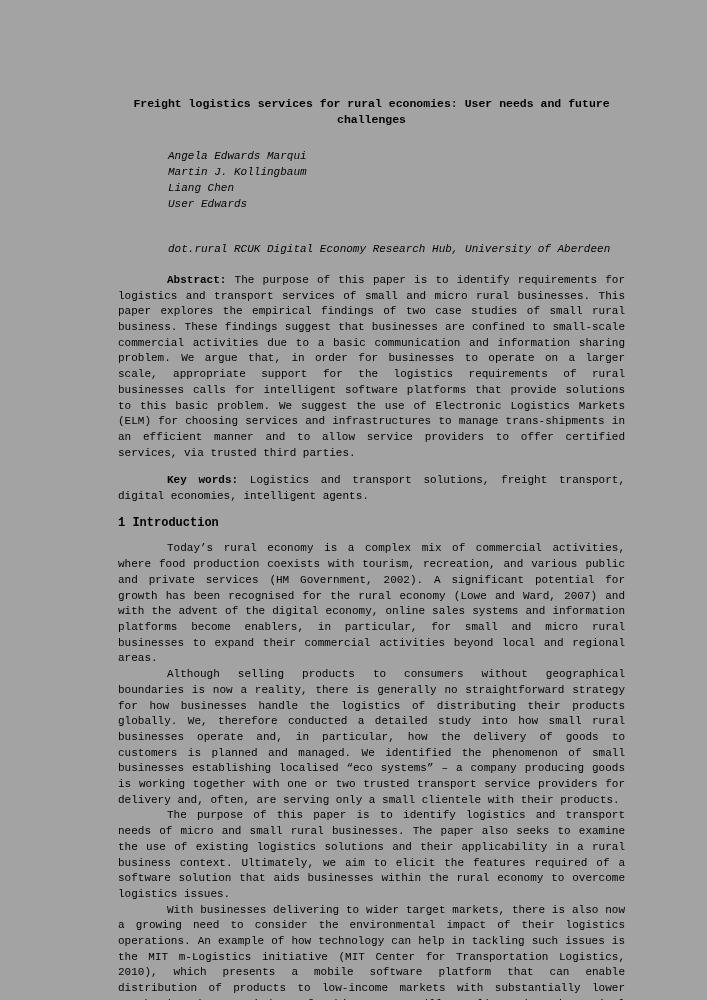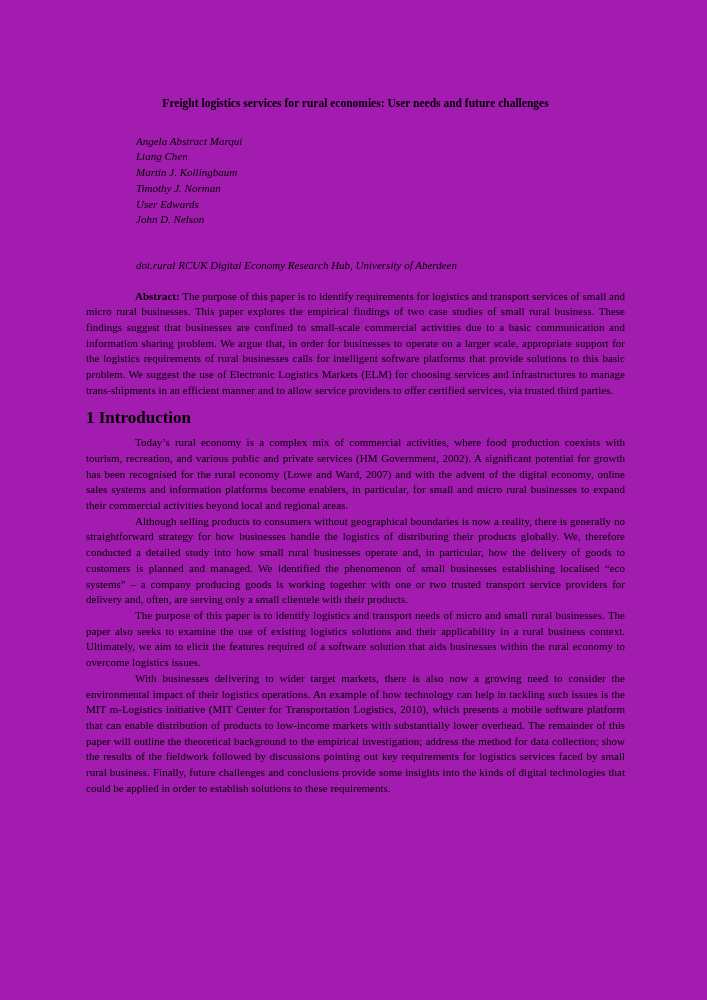--- a/index.html
+++ b/index.html
@@ -5,26 +5,26 @@
   html, body {
     margin: 0;
     padding: 0;
     background: #ffffff;
   }
   .page {
     position: relative;
     box-sizing: border-box;
     width: 707px;
     height: 1000px;
-    background: #a21caf;
+    background: #a3a3a3;
     color: #000000;
-    font-family: Liberation Serif, serif;
+    font-family: Liberation Mono, monospace;
     font-size: 11px;
     line-height: 15.7px;
-    padding: 96px 82px 40px 86px;
+    padding: 96px 82px 40px 118px;
     overflow: hidden;
   }
   .title {
     font-size: 11.5px;
     font-weight: bold;
     text-align: center;
     margin: 0 0 22px 0;
     line-height: 15.7px;
   }
   .authors {
@@ -40,47 +40,46 @@
     margin-top: 30px;
   }
   p.para {
     margin: 0;
     text-align: justify;
     text-indent: 49px;
   }
   p.abstract-para { margin-top: 15px; }
   p.keywords-para { margin-top: 12px; }
   .section-heading {
-    font-size: 17px;
+    font-size: 12px;
     font-weight: bold;
     margin: 11px 0 10px 0;
     line-height: 15.7px;
   }
   .b { font-weight: bold; margin-top: 21px; }
 </style>
 </head>
 <body>
 
 <div class="page">
 
   <h1 class="title">Freight logistics services for rural economies: User needs and future challenges</h1>
 
   <div class="authors">
-    <div class="author-line">Angela Abstract Marqui</div>
+    <div class="author-line">Angela Edwards Marqui</div>
+    <div class="author-line">Martin J. Kollingbaum</div>
     <div class="author-line">Liang Chen</div>
-    <div class="author-line">Martin J. Kollingbaum</div>
-    <div class="author-line">Timothy J. Norman</div>
     <div class="author-line">User Edwards</div>
-    <div class="author-line">John D. Nelson</div>
   </div>
 
   <div class="affiliation">dot.rural RCUK Digital Economy Research Hub, University of Aberdeen</div>
 
   <p class="para abstract-para"><span class="b">Abstract:</span> <span>The purpose of this paper is to identify requirements for logistics and transport services of small and micro rural businesses. This paper explores the empirical findings of two case studies of small rural business. These findings suggest that businesses are confined to small-scale commercial activities due to a basic communication and information sharing problem. We argue that, in order for businesses to operate on a larger scale, appropriate support for the logistics requirements of rural businesses calls for intelligent software platforms that provide solutions to this basic problem. We suggest the use of Electronic Logistics Markets (ELM) for choosing services and infrastructures to manage trans-shipments in an efficient manner and to allow service providers to offer certified services, via trusted third parties.</span></p>
 
+  <p class="para keywords-para"><span class="b">Key words:</span> <span>Logistics and transport solutions, freight transport, digital economies, intelligent agents.</span></p>
 
   <h2 class="section-heading">1 Introduction</h2>
 
   <p class="para">Today’s rural economy is a complex mix of commercial activities, where food production coexists with tourism, recreation, and various public and private services (HM Government, 2002). A significant potential for growth has been recognised for the rural economy (Lowe and Ward, 2007) and with the advent of the digital economy, online sales systems and information platforms become enablers, in particular, for small and micro rural businesses to expand their commercial activities beyond local and regional areas.</p>
   <p class="para">Although selling products to consumers without geographical boundaries is now a reality, there is generally no straightforward strategy for how businesses handle the logistics of distributing their products globally. We, therefore conducted a detailed study into how small rural businesses operate and, in particular, how the delivery of goods to customers is planned and managed. We identified the phenomenon of small businesses establishing localised “eco systems” – a company producing goods is working together with one or two trusted transport service providers for delivery and, often, are serving only a small clientele with their products.</p>
   <p class="para">The purpose of this paper is to identify logistics and transport needs of micro and small rural businesses. The paper also seeks to examine the use of existing logistics solutions and their applicability in a rural business context. Ultimately, we aim to elicit the features required of a software solution that aids businesses within the rural economy to overcome logistics issues.</p>
   <p class="para">With businesses delivering to wider target markets, there is also now a growing need to consider the environmental impact of their logistics operations. An example of how technology can help in tackling such issues is the MIT m-Logistics initiative (MIT Center for Transportation Logistics, 2010), which presents a mobile software platform that can enable distribution of products to low-income markets with substantially lower overhead. The remainder of this paper will outline the theoretical background to the empirical investigation; address the method for data collection; show the results of the fieldwork followed by discussions pointing out key requirements for logistics services faced by small rural business. Finally, future challenges and conclusions provide some insights into the kinds of digital technologies that could be applied in order to establish solutions to these requirements.</p>
 
 </div>
 

